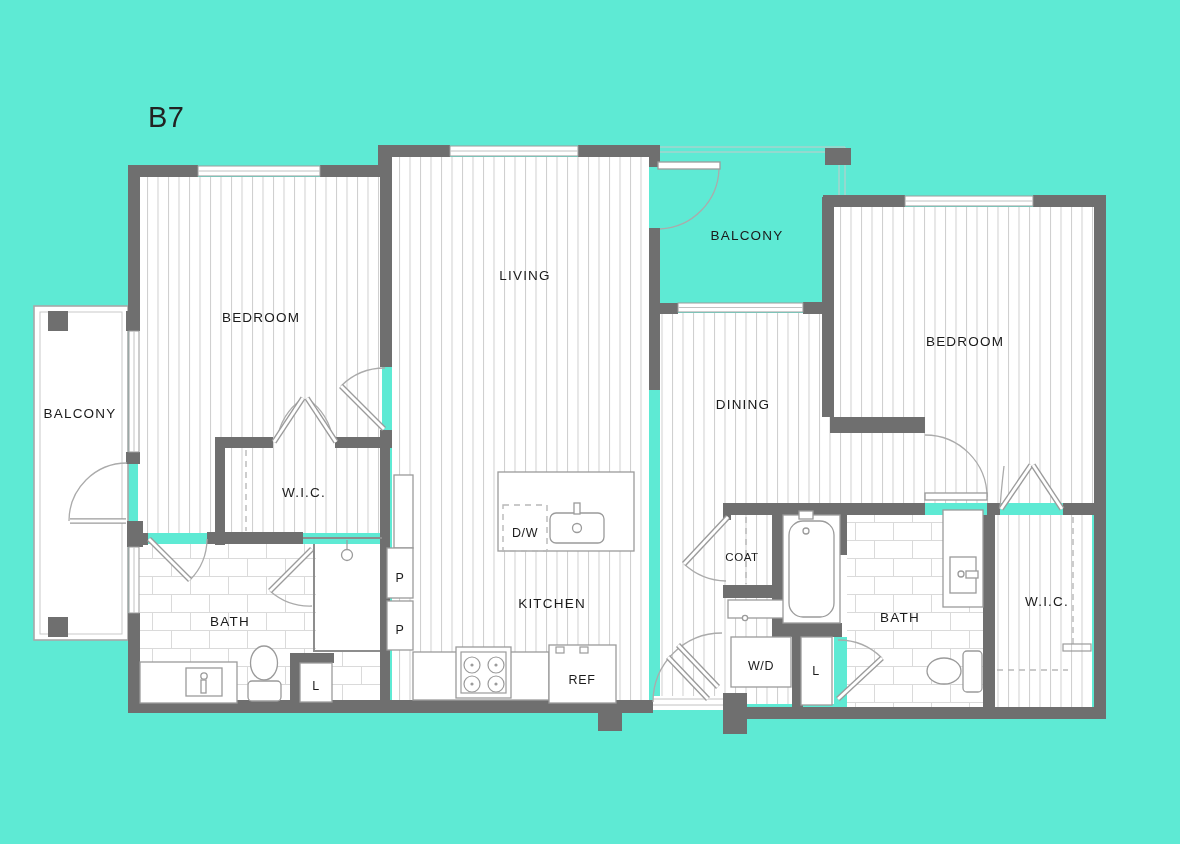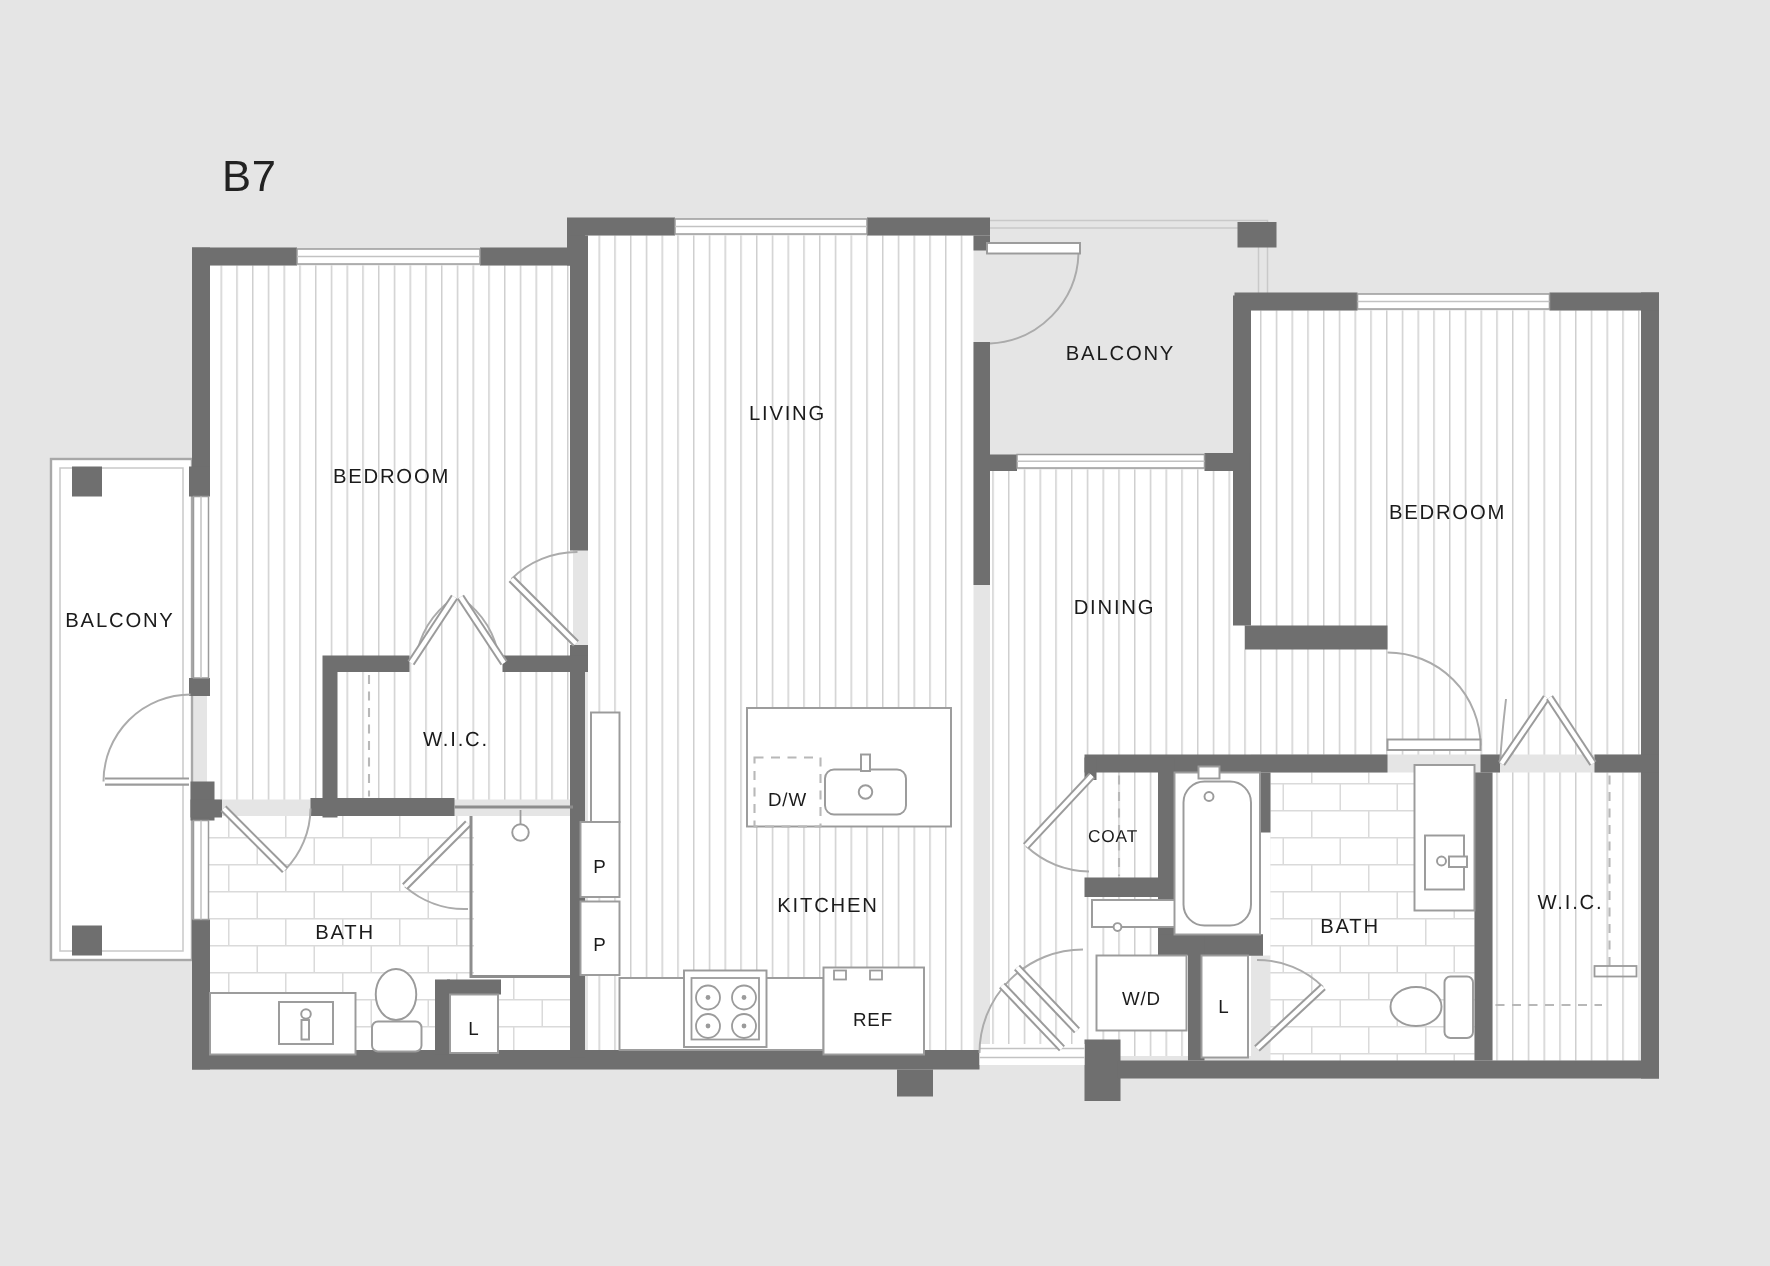--- a/index.html
+++ b/index.html
@@ -1,16 +1,16 @@
 <!DOCTYPE html>
 <html><head>
 <meta charset="utf-8">
 <style>
   html,body{margin:0;padding:0;background:#ffffff;}
-  .stage{position:relative;width:1180px;height:844px;background:#e5e5e5;overflow:hidden;}
+  .stage{position:relative;width:1180px;height:844px;background:#5eead4;overflow:hidden;}
   svg{position:absolute;left:0;top:0;}
   .w{fill:#6f6f6f;stroke:none;}
   .thinwall{fill:none;stroke:#8d8d8d;stroke-width:2;}
   .balc{fill:#ffffff;stroke:#a8a8a8;stroke-width:1.6;}
   .balc2{fill:none;stroke:#c9c9c9;stroke-width:1;}
   .fx{fill:#ffffff;stroke:#9b9b9b;stroke-width:1.3;}
   .fx2{fill:none;stroke:#9b9b9b;stroke-width:1.2;}
   .arc{fill:none;stroke:#ababab;stroke-width:1.3;}
   .leafc{stroke:#9b9b9b;stroke-width:5.5;fill:none;}
   .leafw{stroke:#ffffff;stroke-width:2.8;fill:none;}

